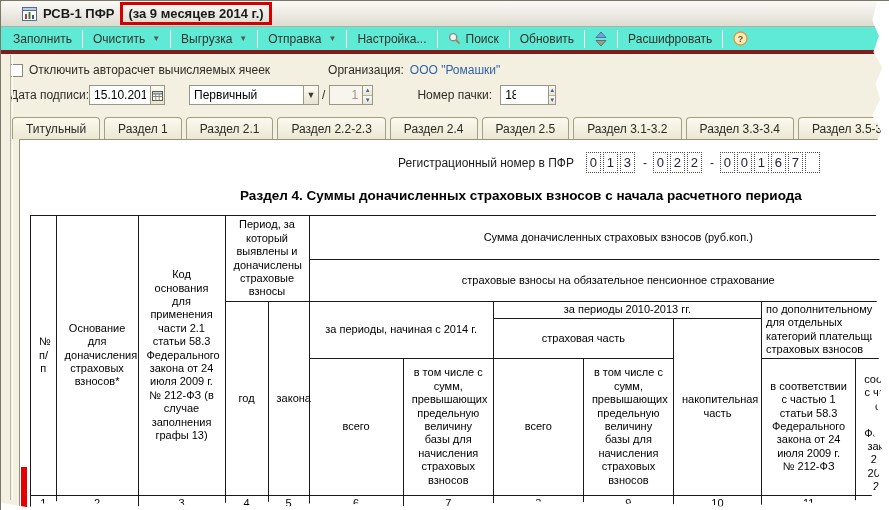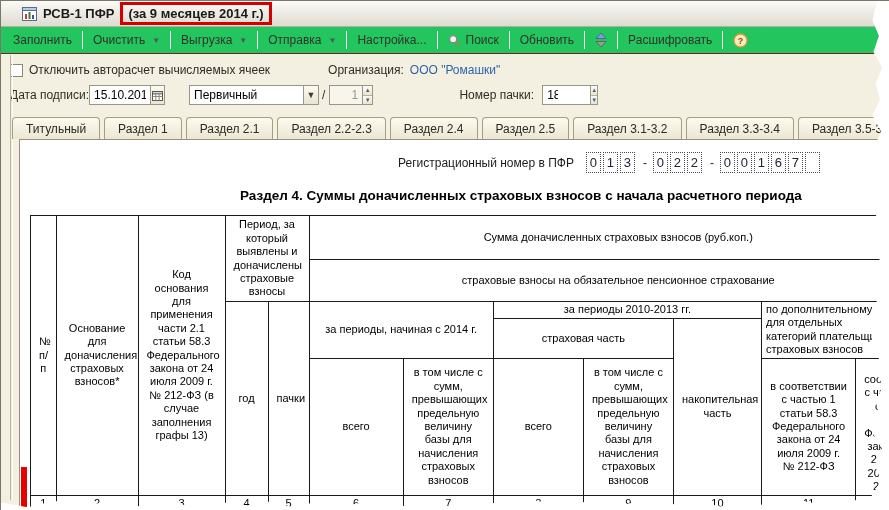--- a/index.html
+++ b/index.html
@@ -12,21 +12,21 @@
   .titlebar{
     height:26px; display:flex; align-items:center; gap:6px; padding:0 8px 0 21px;
     background:linear-gradient(#fbfaf7,#dedbd0); border-bottom:1px solid #b3b0a1;
     font-size:13px; font-weight:bold; color:#1a1a1a;
   }
   .doc-icon{ width:15px; height:14px; flex:0 0 auto; }
   .red-frame-inline{ border:3px solid #d40000; padding:0 5px; line-height:17px; }
   
   .toolbar{
     height:27px; display:flex; align-items:center; padding:0 4px;
-    background:#22c55e; border-bottom:1px solid #7f1d1d; font-size:12px; color:#33322b;
+    background:#5eead4; border-bottom:4px solid #7f1d1d; font-size:12px; color:#33322b;
   }
   .tb-btn{ display:flex; align-items:center; gap:5px; padding:4px 8px; border-radius:2px; cursor:default; white-space:nowrap; }
   .tb-sep{ width:1px; height:18px; background:#cdc9b2; border-right:1px solid #fdfcf5; margin:0 2px; }
   .dd-arrow{ font-size:8px; color:#555; margin-left:2px; }
   
   .row{ display:flex; align-items:center; font-size:12px; color:#2e2d26; }
   .row-check{ margin:9px 0 0 9px;align-items:center; }
   .checkbox{ width:13px; height:13px; background:#fff; border:1px solid #8a8778; margin-right:6px; }
   .org-label{ margin-left:58px; }
   .org-link{ color:#3063a5; margin-left:6px; }
@@ -177,21 +177,21 @@
       <span class="btn-cell">▼</span>
     </span>
     <span style="margin:0 4px 0 3px;">/</span>
     <span class="field" style="width:44px; background:#f7f5ec;">
       <input class="muted" style="text-align: right; color: rgb(154, 151, 140);" value="1">
       <span class="spin">
           <span>▲</span>
           <span>▼</span>
         </span>
     </span>
-    <span style="margin-left:86px;">Номер пачки:</span>
+    <span style="margin-left:44px;">Номер пачки:</span>
     <span class="field" style="width:56px; margin-left:8px;gap:28px;">
       <input style="text-align: right;" value="188">
       <span class="spin">
           <span>▲</span>
           <span>▼</span>
         </span>
     </span>
   </div>
 
   <div class="tabs">
@@ -253,21 +253,21 @@
         <td rowspan="5">Основание для доначисления страховых взносов*</td>
         <td rowspan="5">Код основания для применения части 2.1 статьи 58.3 Федерального закона от 24 июля 2009 г. № 212-ФЗ (в случае заполнения графы 13)</td>
         <td colspan="2" rowspan="2">Период, за который выявлены и доначислены страховые взносы</td>
         <td colspan="7">Сумма доначисленных страховых взносов (руб.коп.)</td>
       </tr>
       <tr style="height:42px;">
         <td colspan="7">страховые взносы на обязательное пенсионное страхование</td>
       </tr>
       <tr style="height:17px;">
         <td rowspan="3">год</td>
-        <td rowspan="3">пачки</td>
+        <td rowspan="3">закона</td>
         <td colspan="2" rowspan="2">за периоды, начиная с 2014 г.</td>
         <td colspan="3">за периоды 2010-2013 гг.</td>
         <td colspan="2" rowspan="2" class="tl">по дополнительному тарифу для отдельных
 категорий плательщиков страховых взносов</td>
       </tr>
       <tr style="height:17px;">
         <td colspan="2">страховая часть</td>
         <td rowspan="2">накопительная часть</td>
       </tr>
       <tr style="height:128px;">

